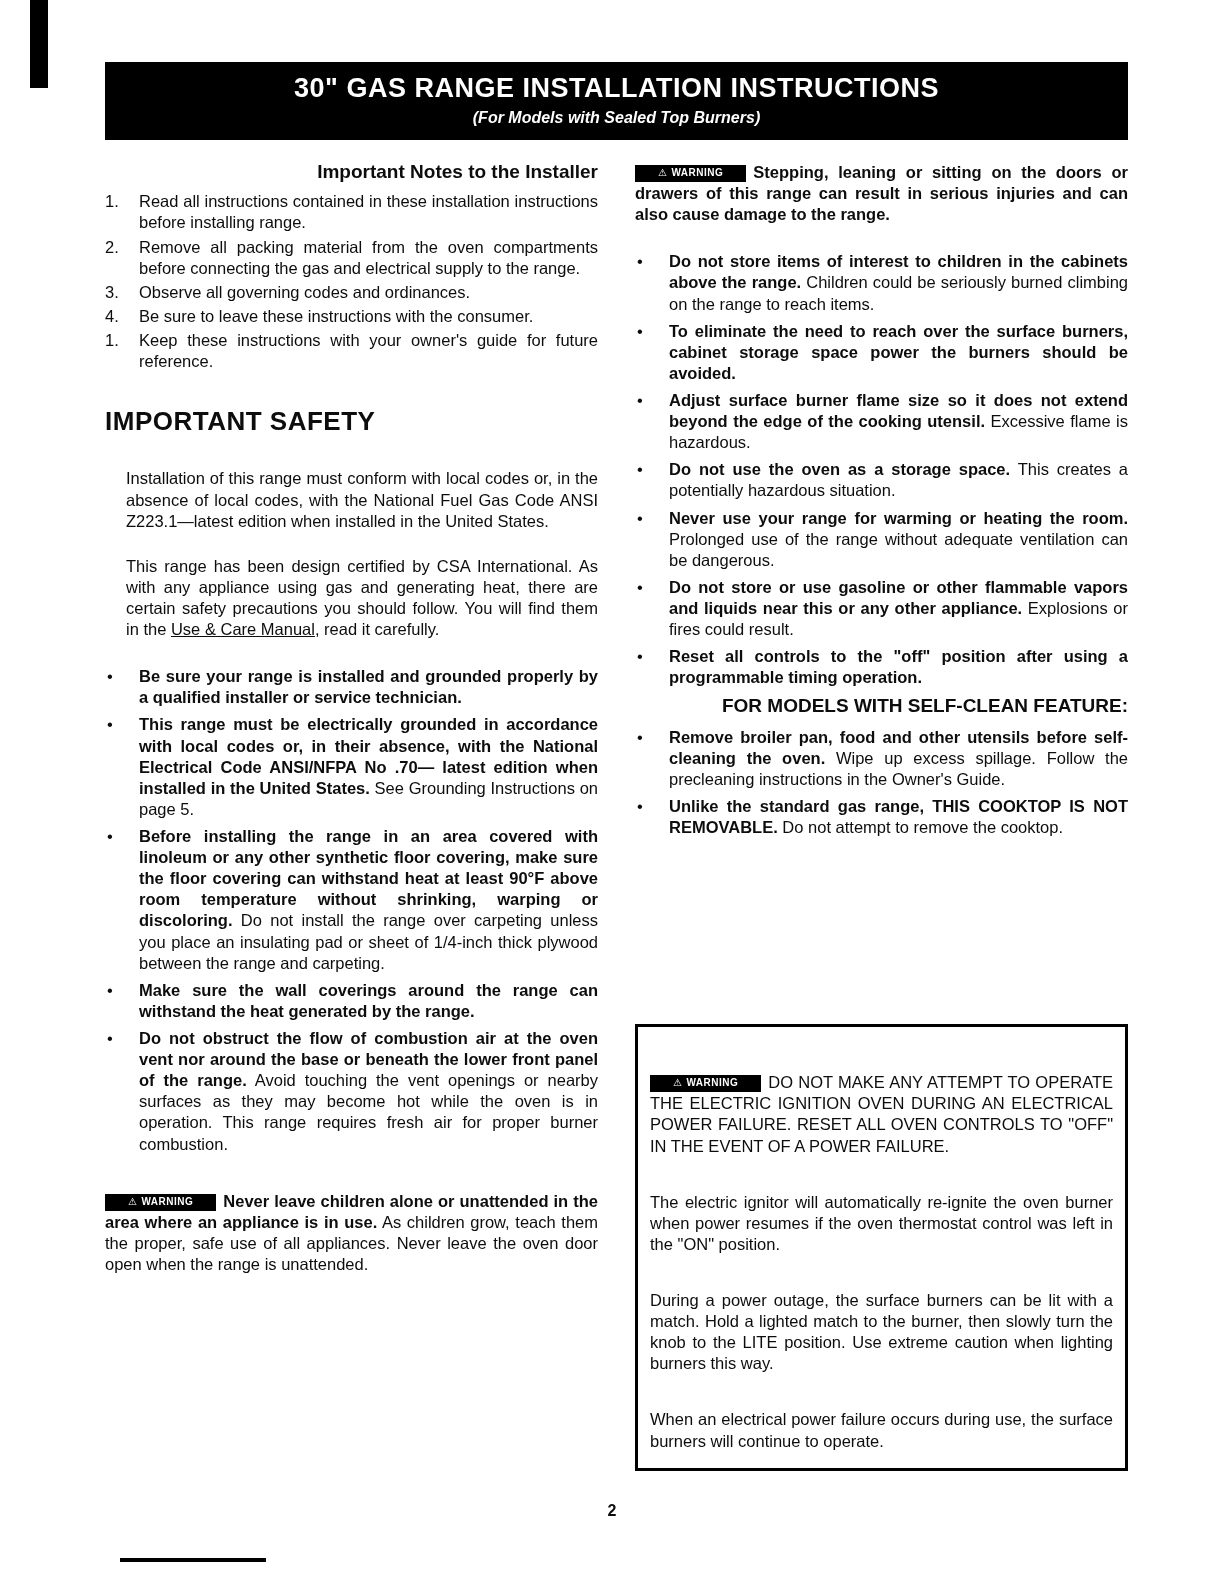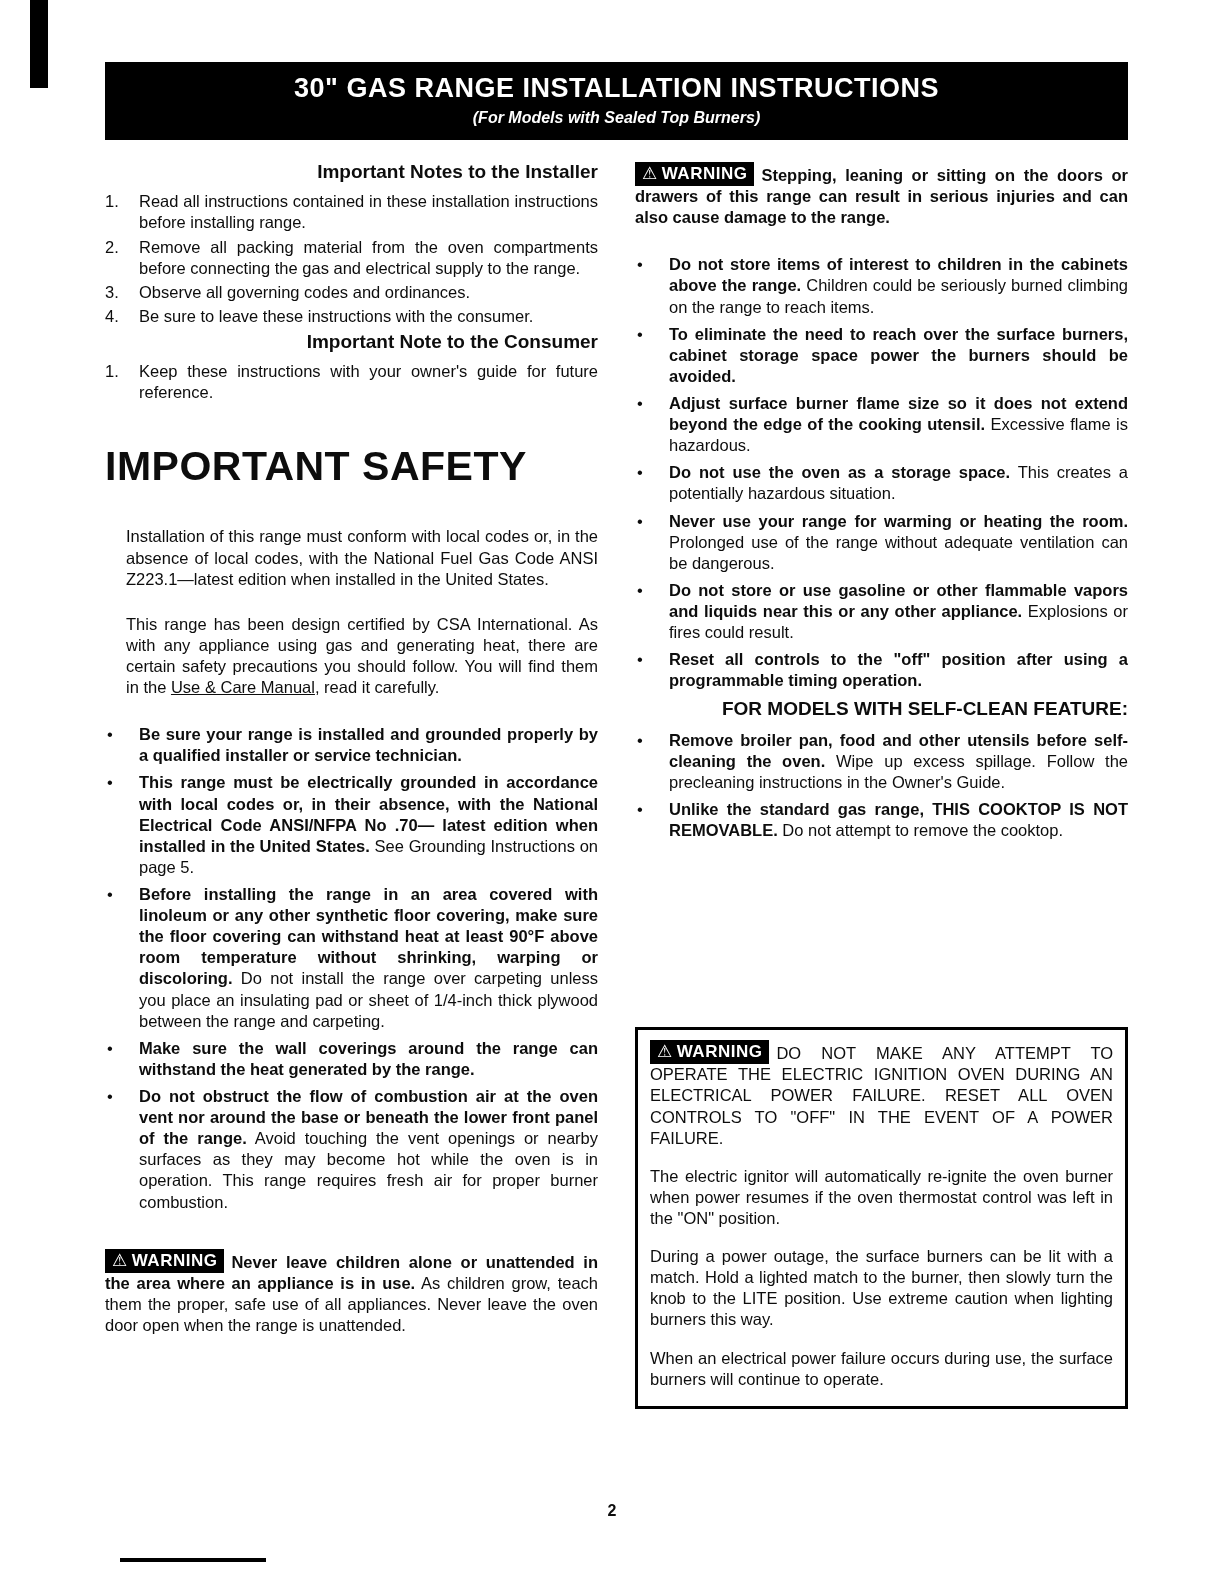--- a/index.html
+++ b/index.html
@@ -26,38 +26,38 @@
   .mt-first { margin-top:14px; }
   .mt-sec { margin-top:24px; }
 
   .li { display:flex; margin-bottom:3px; }
   .li .marker { flex:0 0 34px; }
   .li.bul .marker { flex:0 0 34px; padding-left:2px; }
   .li .txt { flex:1; text-align:justify; }
   .bullets { margin-top:26px; }
   .bullets .li { margin-bottom:6px; }
 
-  .bigtitle { font-size:41px; font-weight:bold; line-height:1.78; text-align:left; margin-top:26px; letter-spacing:.5px; }
+  .bigtitle { font-size:26px; font-weight:bold; line-height:1.78; text-align:left; margin-top:26px; letter-spacing:.5px; }
 
   .para { margin-top:24px;margin-left:21px; }
   .u { text-decoration:underline; }
 
   .wpar { margin-top:36px; }
   .wpar-top { margin-top:2px; }
   .wpar b, .wpar .lead-b { font-weight:bold; }
 
   .wbadge {
     display:inline-block; background:#000; color:#fff; font-weight:bold;
-    font-size:17px; line-height:1; padding:3px 7px 4px; margin-right:7px;
+    font-size:10px; line-height:1; padding:3px 23px 4px; margin-right:7px;
     vertical-align:2px; letter-spacing:.5px; white-space:nowrap;
   }
   .wicon { margin-right:4px; font-weight:normal; }
 
   .wbox { border:3px solid #000; padding:10px 12px 16px; margin-top:186px; }
-  .wbox p { margin-bottom:17px; text-align:justify; }
+  .wbox p { margin-bottom:17px; text-align:justify;margin-top:35px; }
   .wbox p:last-child { margin-bottom:0; }
 
   .pagenum { position:absolute; left:0; right:0; top:1502px; text-align:center; font-size:16px; font-weight:bold; }
 </style>
 </head>
 <body>
 
 <div class="page">
   <div class="artifact-top"></div>
   <div class="artifact-bottom"></div>
@@ -82,21 +82,20 @@
       </div>
       <div class="li">
         <span class="marker">3.</span>
         <span class="txt">Observe all governing codes and ordinances.</span>
       </div>
       <div class="li">
         <span class="marker">4.</span>
         <span class="txt">Be sure to leave these instructions with the consumer.</span>
       </div>
 
-      <h3 class="sec mt-sec">Important Note to the Consumer</h3>
       <div class="li">
         <span class="marker">1.</span>
         <span class="txt">Keep these instructions with your owner's guide for future reference.</span>
       </div>
 
       <div class="bigtitle">
         <div>IMPORTANT SAFETY</div>
       </div>
 
       <p class="para">Installation of this range must conform with local codes or, in the absence of local codes, with the National Fuel Gas Code ANSI Z223.1—latest edition when installed in the United States.</p>

